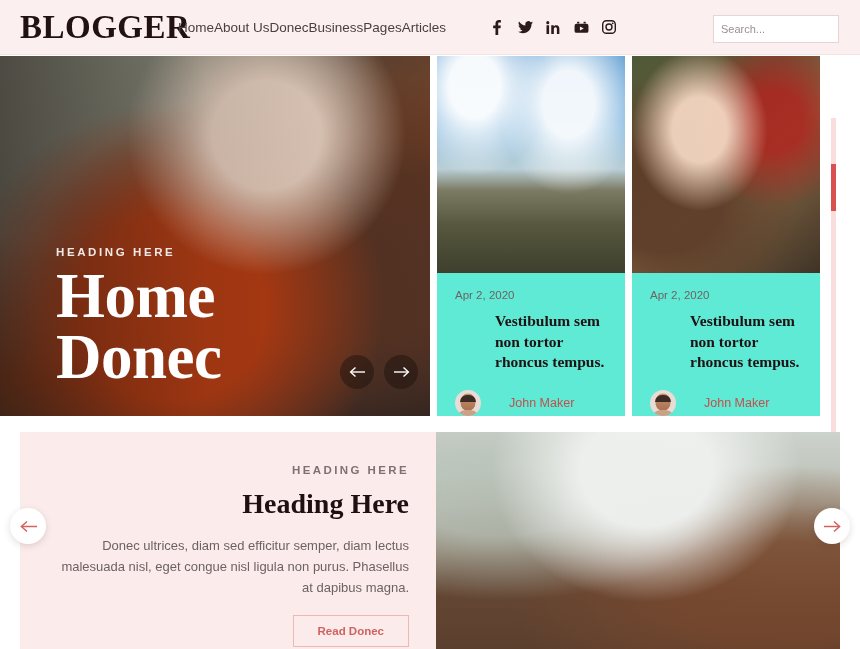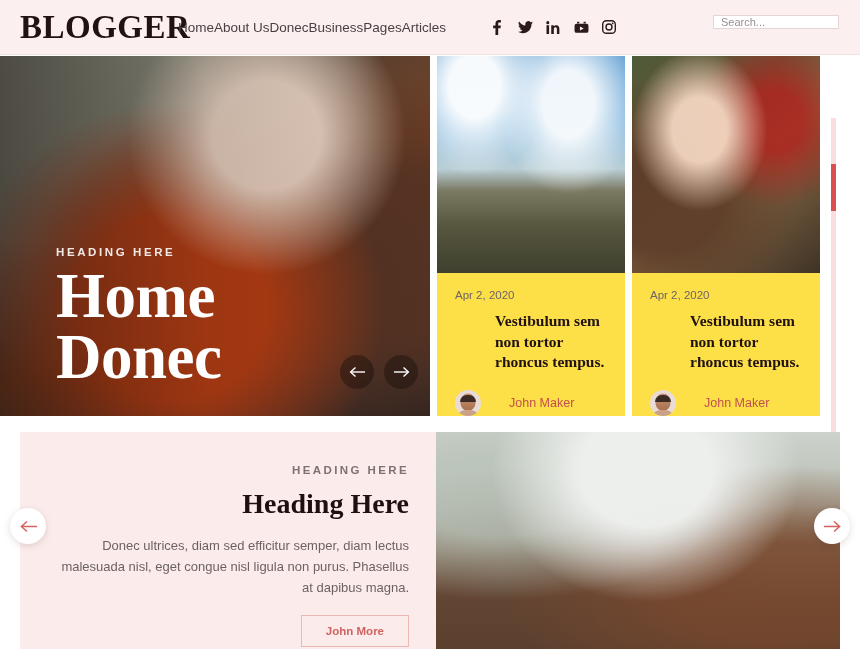--- a/index.html
+++ b/index.html
@@ -30,21 +30,21 @@
   .nav { display: flex; align-items: flex-end; margin-left: 8px; }
   .nav-item {
     font-size: 13.5px; color: #4a4042; cursor: pointer;
     white-space: nowrap;
   }
   .socials { display: flex; align-items: center; gap: 13px; margin-left: 44px; }
   .soc { width: 15px; height: 16px; display: flex; align-items: center; justify-content: center; cursor: pointer; }
   .soc svg { display: block; }
   .searchbox {
     position: absolute; right: 21px; top: 15px;
-    width: 126px; height: 14px;
+    width: 126px; height: 28px;
     display: flex; border: 1px solid #e7d4d4; background: #fff;
   }
   .searchbox input {
     flex: 1; border: 0; outline: 0; font-size: 11px;
     padding: 0 7px; color: #6b5d5e; background: transparent;
     font-family: "Liberation Sans", sans-serif;
   }
   .searchbox input::placeholder { color: #9d8e8f; }
 
   
@@ -82,21 +82,21 @@
   .hero-arrow {
     width: 34px; height: 34px; border-radius: 50%;
     background: rgba(25,15,12,0.45);
     display: flex; align-items: center; justify-content: center;
     cursor: pointer;
   }
 
   
   .card {
     position: absolute; top: 0; width: 188px; height: 360px;
-    background: #fde047; overflow: hidden;
+    background: #5eead4; overflow: hidden;
   }
   .card.c1 { left: 437px; }
   .card.c2 { left: 632px; }
   .card-img { width: 188px; height: 217px; position: relative; overflow: hidden; }
 
   .img-hike {
     position: absolute; inset: 0;
     background:
       radial-gradient(ellipse at 20% 14%, rgba(255,255,255,0.95) 0 12%, rgba(255,255,255,0) 34%),
       radial-gradient(ellipse at 70% 22%, rgba(255,255,255,0.9) 0 14%, rgba(255,255,255,0) 38%),
@@ -322,21 +322,21 @@
   <div class="vtrack">
     <div class="vthumb"></div>
   </div>
 </div>
 
 <div class="promo">
   <div class="promo-text">
     <div class="promo-kicker">HEADING HERE</div>
     <div class="promo-title">Heading Here</div>
     <div class="promo-para">Donec ultrices, diam sed efficitur semper, diam lectus malesuada nisl, eget congue nisl ligula non purus. Phasellus at dapibus magna.</div>
-    <button class="readmore">John More</button>
+    <button class="readmore">Read Donec</button>
   </div>
   <div class="promo-img">
     <div class="img-geyser"></div>
   </div>
 </div>
 
 <div class="round-arrow left">
   <svg width="19" height="13" viewBox="0 0 19 13">
       <line x1="18" y1="6.5" x2="3" y2="6.5" stroke="#d6605e" stroke-width="1.5"></line>
       <polyline points="8,1.5 2.4,6.5 8,11.5" fill="none" stroke="#d6605e" stroke-width="1.5"></polyline>

